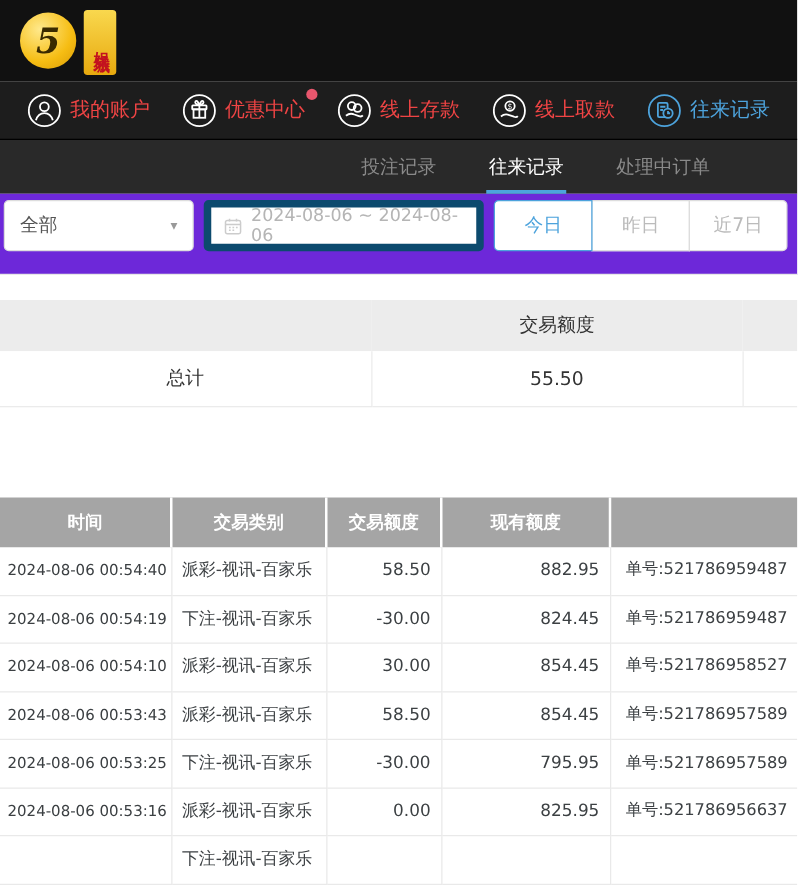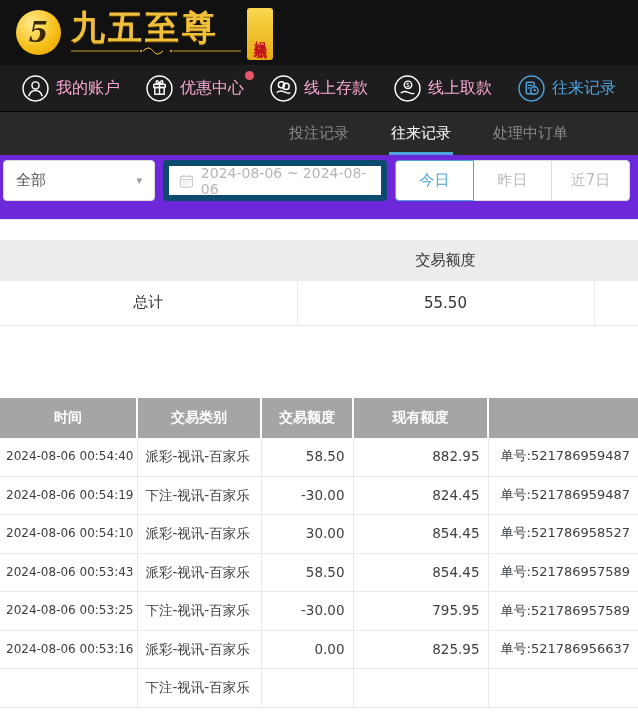--- a/index.html
+++ b/index.html
@@ -19,21 +19,21 @@
     text-shadow:0 1px 1px #5a3c00; }
   .flourish { display:block; margin-top:2px; }
   .badge { margin-left:6px; margin-top:2px; width:26px; height:52px; border-radius:3px;
     background:linear-gradient(#f9d84e,#e8a90e); color:#c3121f; font-weight:bold; font-size:13px;
     display:flex; align-items:center; justify-content:center;
     writing-mode:vertical-rl; text-orientation:upright; letter-spacing:2px; }
 
   
   .mainnav { height:47px; background:#1d1d1d; display:flex; align-items:center;
     justify-content:space-between; padding:0 22px; border-bottom:1px solid #000; }
-  .nav-item { display:flex; align-items:center; gap:7px; color:#f9a8d4; font-size:16px; cursor:pointer; position:relative; }
+  .nav-item { display:flex; align-items:center; gap:7px; color:#ef4444; font-size:16px; cursor:pointer; position:relative; }
   .nav-item.active { color:#4da3dc; }
   .nav-item svg { display:block; }
   .red-dot { position:absolute; top:-4px; right:-10px; width:9px; height:9px; border-radius:50%; background:#e8566d; }
 
   
   .subnav { height:43px; background:#292929; display:flex; align-items:center;
     justify-content:flex-end; gap:42px; padding-right:70px; }
   .tab { color:#8a8a8a; font-size:15px; height:43px; display:flex; align-items:center; position:relative; cursor:pointer; }
   .tab.active { color:#fff; }
   .tab.active::after { content:""; position:absolute; left:-2px; right:-2px; bottom:0; height:3px; background:#4da3dc; }
@@ -77,30 +77,20 @@
   .records td.num { text-align:right; }
   .records td.order { padding-left:12px; font-size:13px; white-space:nowrap; }
 </style>
 </head>
 <body>
 
 <div class="page">
 
   <header class="brand">
     <div class="logo-circle">5</div>
-    <div class="brand-text-wrap">
-      <div class="brand-title">九五至尊</div>
-      <svg class="flourish" width="170" height="10" viewBox="0 0 170 10">
-        <line x1="0" y1="5" x2="68" y2="5" stroke="#c9a035" stroke-width="1"></line>
-        <line x1="102" y1="5" x2="170" y2="5" stroke="#c9a035" stroke-width="1"></line>
-        <path d="M72 5 q6 -6 10 0 q4 6 10 0 q-6 6 -10 0 q-4 -6 -10 0 Z" fill="none" stroke="#c9a035" stroke-width="1"></path>
-        <circle cx="70" cy="5" r="1.2" fill="#c9a035"></circle>
-          <circle cx="100" cy="5" r="1.2" fill="#c9a035"></circle>
-      </svg>
-    </div>
     <div class="badge">娱乐城</div>
   </header>
 
   <nav class="mainnav">
     <div class="nav-item">
       <svg width="27" height="27" viewBox="0 0 26 26" fill="none" stroke="#fff" stroke-width="1.4">
         <circle cx="13" cy="13" r="12"></circle>
           <circle cx="13" cy="10" r="3.4"></circle>
         <path d="M6.5 20.5 c1.2 -4.2 4.2 -5.6 6.5 -5.6 s5.3 1.4 6.5 5.6"></path>
       </svg>

